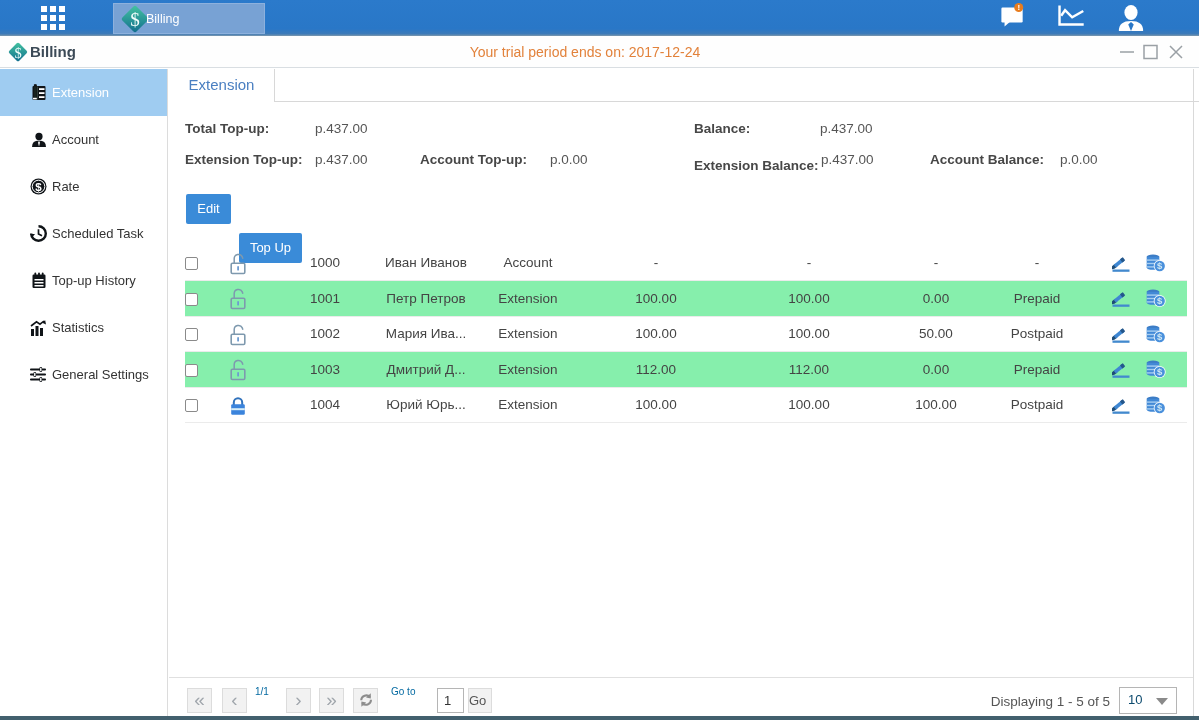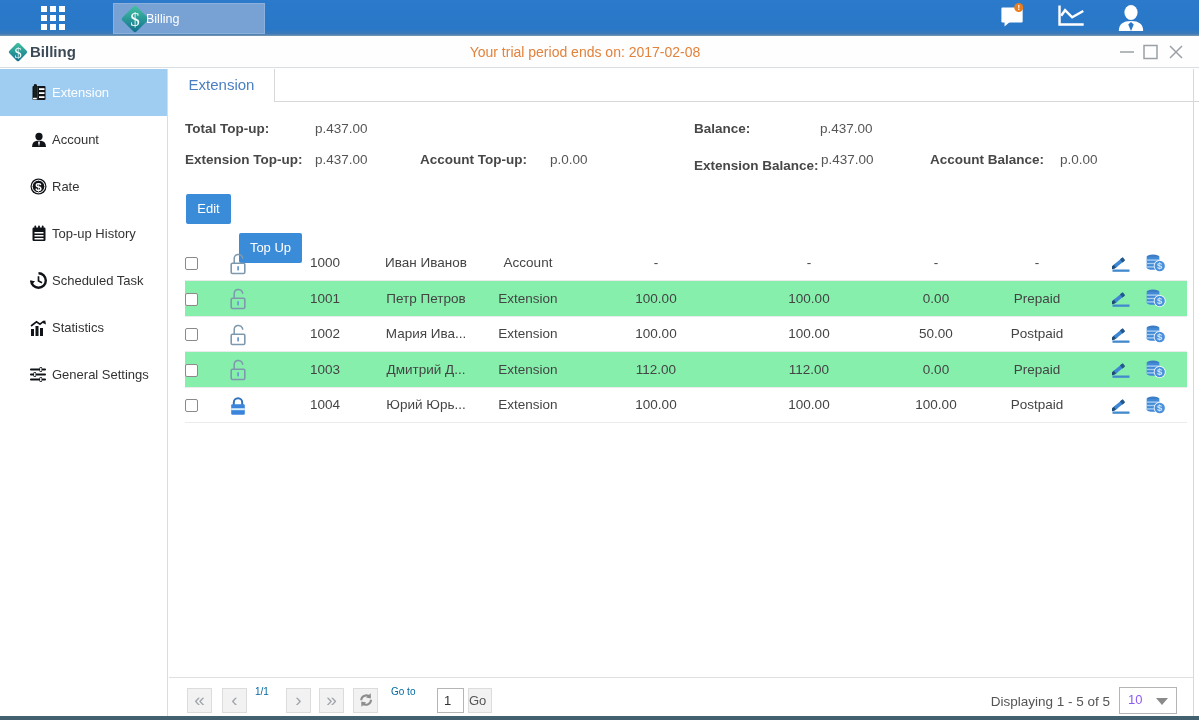--- a/index.html
+++ b/index.html
@@ -60,21 +60,21 @@
 #pager { position:absolute; left:0; top:608px; width:1024px; height:40px; border-top:1px solid #e0e0e0; }
 .pbtn { position:absolute; top:10px; width:25px; height:25px; background:#f2f2f2; border:1px solid #dcdcdc;
   color:#a0a6ac; text-align:center; line-height:21px; font-size:19px; }
 #pager .ptxt { position:absolute; top:8px; font-size:10px; color:#0369a1; }
 #goinput { position:absolute; left:268px; top:10px; width:27px; height:25px; border:1px solid #b5b5b5; background:#fff;
   font-size:13px; color:#333; padding-left:6px; line-height:23px; }
 #gobtn { position:absolute; left:299px; top:10px; width:24px; height:25px; background:#f2f2f2; border:1px solid #dcdcdc;
   color:#555; text-align:left; line-height:23px; font-size:13px; }
 #disp { position:absolute; right:83px; top:16px; font-size:13.5px; color:#555; }
 #psel { position:absolute; right:16px; top:9px; width:58px; height:27px; border:1px solid #b5b5b5; background:#fff; }
-#psel span { position:absolute; left:8px; top:4px; font-size:13px; color:#8b5cf6;text-align:center; }
+#psel span { position:absolute; left:8px; top:4px; font-size:13px; color:#0c4a6e;text-align:center; }
 #psel .tri { position:absolute; right:8px; top:10px; width:0; height:0;
   border-left:6px solid transparent; border-right:6px solid transparent; border-top:7px solid #8a8a8a; }
 
 #bottomline { position:absolute; left:0; top:716px; width:1199px; height:4px; background:#42606e; }
 </style>
 </head>
 <body>
 <svg width="0" height="0" style="position:absolute">
   <defs>
     <g id="lockopen">
@@ -160,21 +160,21 @@
       <path d="M18 19.5 L14.8 22.5 L18 30 L21.2 22.5 Z" fill="#2977c7"></path>
     </svg>
   </div>
 
   <div id="titlebar">
     <svg class="dm2" width="20" height="20" viewBox="0 0 20 20">
       <rect x="3" y="3" width="14" height="14" rx="1.8" transform="rotate(45 10 10)" fill="url(#g1)"></rect>
       <text x="10" y="15.5" font-size="14.5" fill="#f2fefc" text-anchor="middle" font-family="Liberation Serif">$</text>
     </svg>
     <b>Billing</b>
-    <div id="trial">Your trial period ends on: 2017-02-08</div>
+    <div id="trial">Your trial period ends on: 2017-12-24</div>
     <svg id="winctl" width="66" height="16" viewBox="0 0 66 16">
       <line x1="1" y1="8" x2="15" y2="8" stroke="#9aa0a5" stroke-width="1.5"></line>
       <rect x="25" y="1.5" width="13" height="13" fill="none" stroke="#9aa0a5" stroke-width="1.5"></rect>
       <path d="M51 2 L63 14 M63 2 L51 14" stroke="#9aa0a5" stroke-width="1.5"></path>
     </svg>
   </div>
 
   <div id="sidebar">
     <div class="sitem active">
         <span class="sic">
@@ -206,41 +206,41 @@
       <svg width="17" height="17" viewBox="0 0 17 17">
         <circle cx="8.5" cy="8.5" r="8" fill="#101418"></circle>
         <circle cx="8.5" cy="8.5" r="6.3" fill="none" stroke="#fff" stroke-width="1"></circle>
         <text x="8.5" y="12.6" font-size="11.5" font-weight="bold" fill="#fff" text-anchor="middle" font-family="Liberation Sans">$</text>
       </svg>
         </span>
         <span class="slbl">Rate</span>
       </div>
     <div class="sitem">
         <span class="sic">
+      <svg width="17" height="17" viewBox="0 0 17 17">
+        <path d="M8.5 1.2 A7.3 7.3 0 1 1 1.2 8.5" fill="none" stroke="#101418" stroke-width="2.4"></path>
+        <path d="M0 8.9 L5 8.9 L2.4 12.2 Z" fill="#101418"></path>
+        <path d="M8.5 4.2 L8.5 9 L12 10.8" stroke="#101418" stroke-width="1.7" fill="none"></path>
+      </svg>
+        </span>
+        <span class="slbl">Scheduled Task</span>
+      </div>
+    <div class="sitem">
+        <span class="sic">
       <svg width="16" height="17" viewBox="0 0 16 17">
         <rect x="1.5" y="2.5" width="13" height="13.5" rx="1.2" fill="#101418"></rect>
         <rect x="3.4" y="0.5" width="1.8" height="3.6" rx="0.9" fill="#101418"></rect>
         <rect x="7.1" y="0.5" width="1.8" height="3.6" rx="0.9" fill="#101418"></rect>
         <rect x="10.8" y="0.5" width="1.8" height="3.6" rx="0.9" fill="#101418"></rect>
         <rect x="3.5" y="7" width="9" height="1.5" fill="#fff"></rect>
         <rect x="3.5" y="10" width="9" height="1.5" fill="#fff"></rect>
         <rect x="3.5" y="13" width="9" height="1.5" fill="#fff"></rect>
       </svg>
         </span>
         <span class="slbl">Top-up History</span>
-      </div>
-    <div class="sitem">
-        <span class="sic">
-      <svg width="17" height="17" viewBox="0 0 17 17">
-        <path d="M8.5 1.2 A7.3 7.3 0 1 1 1.2 8.5" fill="none" stroke="#101418" stroke-width="2.4"></path>
-        <path d="M0 8.9 L5 8.9 L2.4 12.2 Z" fill="#101418"></path>
-        <path d="M8.5 4.2 L8.5 9 L12 10.8" stroke="#101418" stroke-width="1.7" fill="none"></path>
-      </svg>
-        </span>
-        <span class="slbl">Scheduled Task</span>
       </div>
     <div class="sitem">
         <span class="sic">
       <svg width="17" height="16" viewBox="0 0 17 16">
         <rect x="1" y="9" width="3" height="7" fill="#101418"></rect>
         <rect x="5.5" y="6" width="3" height="10" fill="#101418"></rect>
         <rect x="10" y="8" width="3" height="8" fill="#101418"></rect>
         <path d="M1 6 L6.5 1.8 L10 4.2 L14 1" stroke="#101418" stroke-width="1.6" fill="none"></path>
         <path d="M14.8 0 L16.4 4 L11.8 3 Z" fill="#101418" transform="rotate(10 14 2)"></path>
       </svg>

